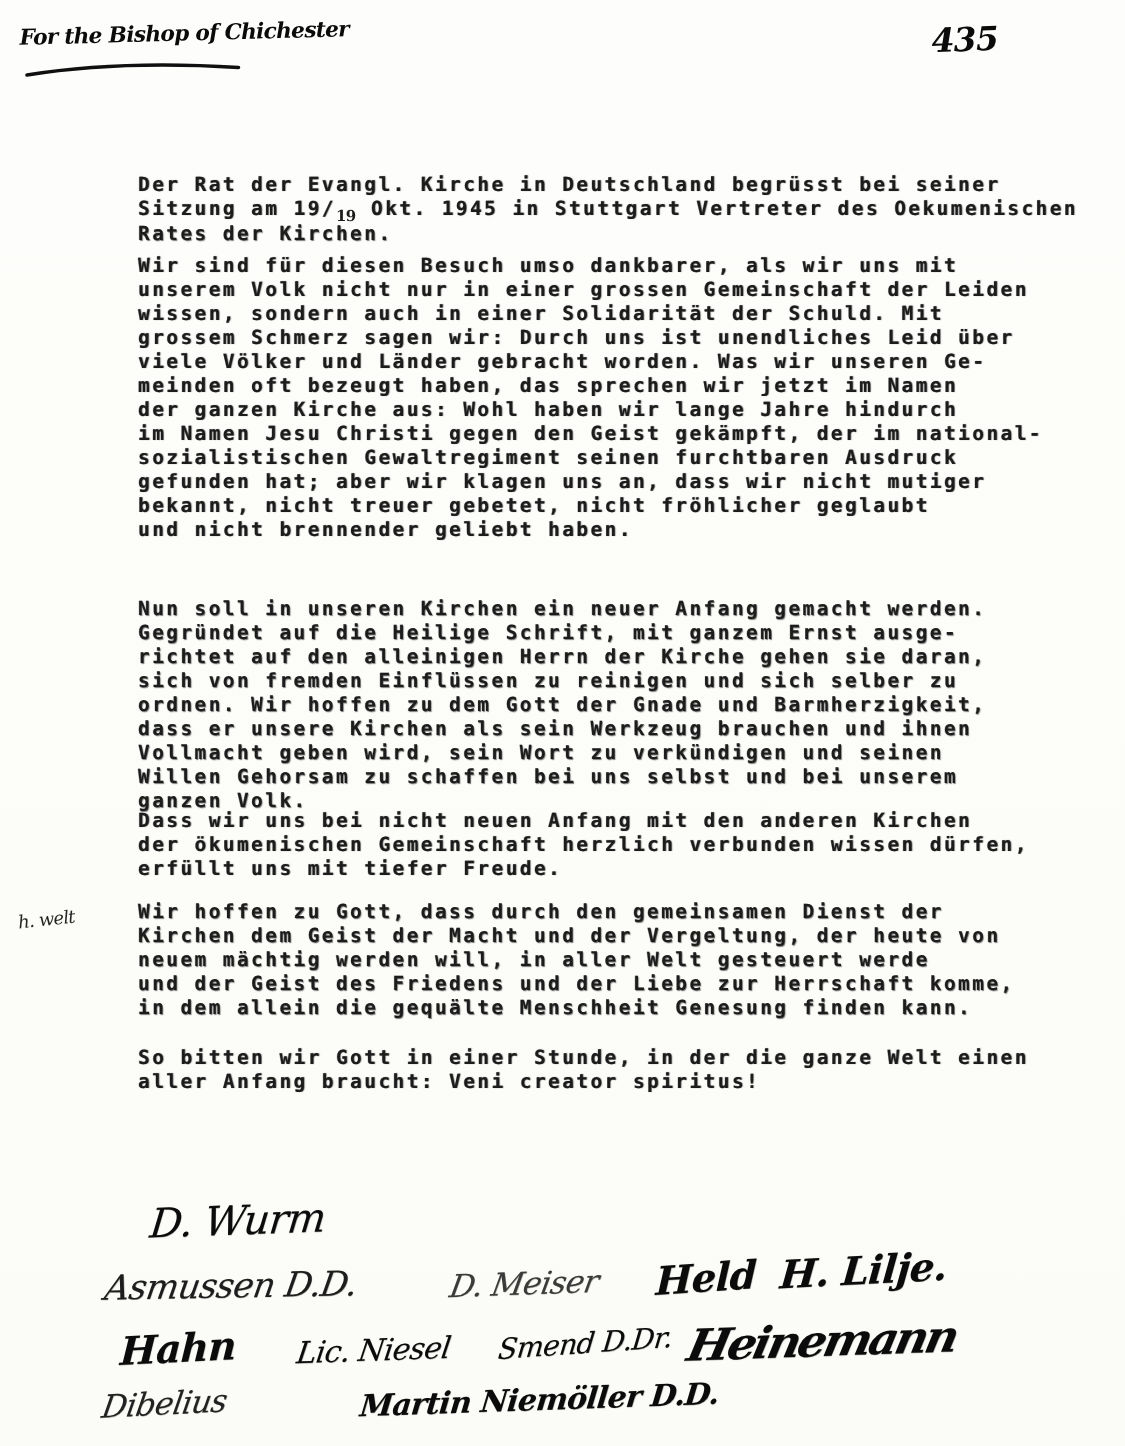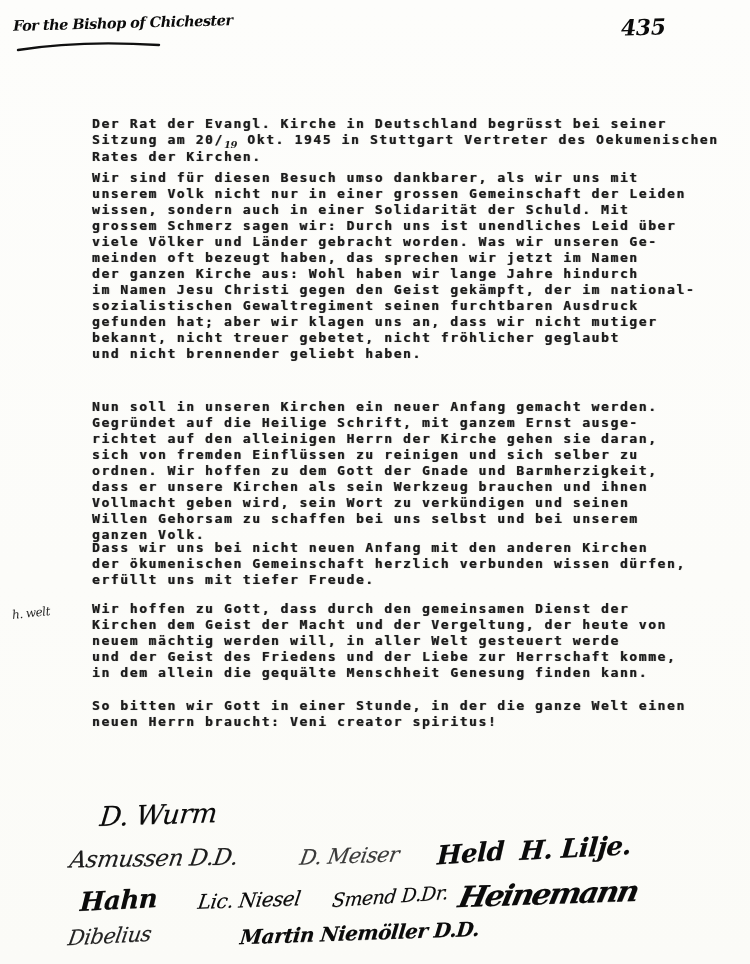--- a/index.html
+++ b/index.html
@@ -32,21 +32,20 @@
     font-family: "DejaVu Serif", serif;
     font-style: italic;
     color: #0b0b0b;
     white-space: nowrap;
     letter-spacing: -0.5px;
   }
   .hand-inline {
     position: relative;
     display: inline-block;
     font-family: "DejaVu Serif", serif;
-    font-style: italic;
     font-weight: 600;
     letter-spacing: -0.5px;
     text-shadow: none;
   }
   .p1 { top: 100px; }
   .p2 { top: 170px; }
   .p3 { top: 399px; }
   .p4 { top: 540px; }
   .p5 { top: 601px; }
   .p6 { top: 698px; }
@@ -80,21 +79,21 @@
 
   <div class="hand dedication">For the Bishop of Chichester</div>
   <svg class="underline-svg" width="148" height="16" viewBox="0 0 148 16">
     <path d="M3 12 Q 65 2 144 7" stroke="#101010" stroke-width="2.4" fill="none" stroke-linecap="round"></path>
   </svg>
 
   <div class="hand page-number">435</div>
 
   <div class="typed p1">
     <span>Der Rat der Evangl. Kirche in Deutschland begrüsst bei seiner
-Sitzung am 20/</span><span class="hand-inline p1-sub">19</span><span> Okt. 1945 in Stuttgart Vertreter des Oekumenischen
+Sitzung am 19/</span><span class="hand-inline p1-sub">19</span><span> Okt. 1945 in Stuttgart Vertreter des Oekumenischen
 Rates der Kirchen.</span>
   </div>
 
   <div class="typed p2">Wir sind für diesen Besuch umso dankbarer, als wir uns mit
 unserem Volk nicht nur in einer grossen Gemeinschaft der Leiden
 wissen, sondern auch in einer Solidarität der Schuld. Mit
 grossem Schmerz sagen wir: Durch uns ist unendliches Leid über
 viele Völker und Länder gebracht worden. Was wir unseren Ge-
 meinden oft bezeugt haben, das sprechen wir jetzt im Namen
 der ganzen Kirche aus: Wohl haben wir lange Jahre hindurch
@@ -120,21 +119,21 @@
 
   <div class="hand margin-note">h. welt</div>
 
   <div class="typed p5">Wir hoffen zu Gott, dass durch den gemeinsamen Dienst der
 Kirchen dem Geist der Macht und der Vergeltung, der heute von
 neuem mächtig werden will, in aller Welt gesteuert werde
 und der Geist des Friedens und der Liebe zur Herrschaft komme,
 in dem allein die gequälte Menschheit Genesung finden kann.</div>
 
   <div class="typed p6">So bitten wir Gott in einer Stunde, in der die ganze Welt einen
-neuen Herrn braucht: Veni creator spiritus!</div>
+aller Anfang braucht: Veni creator spiritus!</div>
 
 
   <div>
     <span class="hand sig sig-wurm">D. Wurm</span>
     <span class="hand sig sig-asmussen">Asmussen D.D.</span>
     <span class="hand sig sig-meiser">D. Meiser</span>
     <span class="hand sig sig-held">Held</span>
     <span class="hand sig sig-lilje">H. Lilje.</span>
     <span class="hand sig sig-hahn">Hahn</span>
     <span class="hand sig sig-niesel">Lic. Niesel</span>

